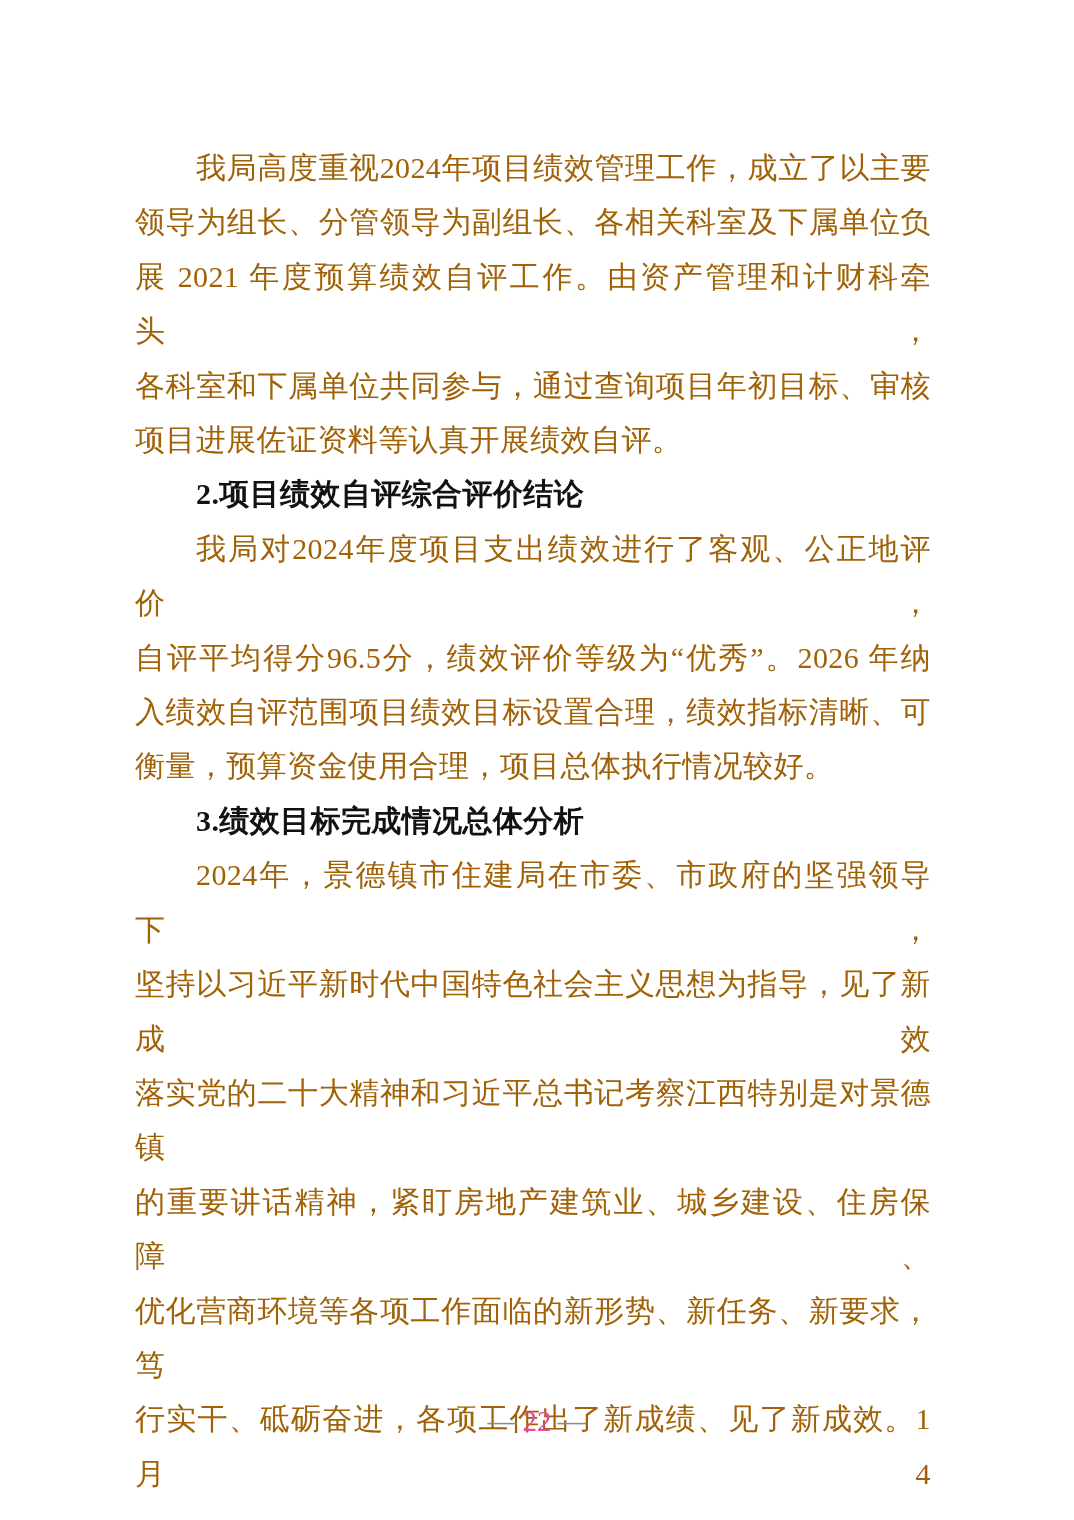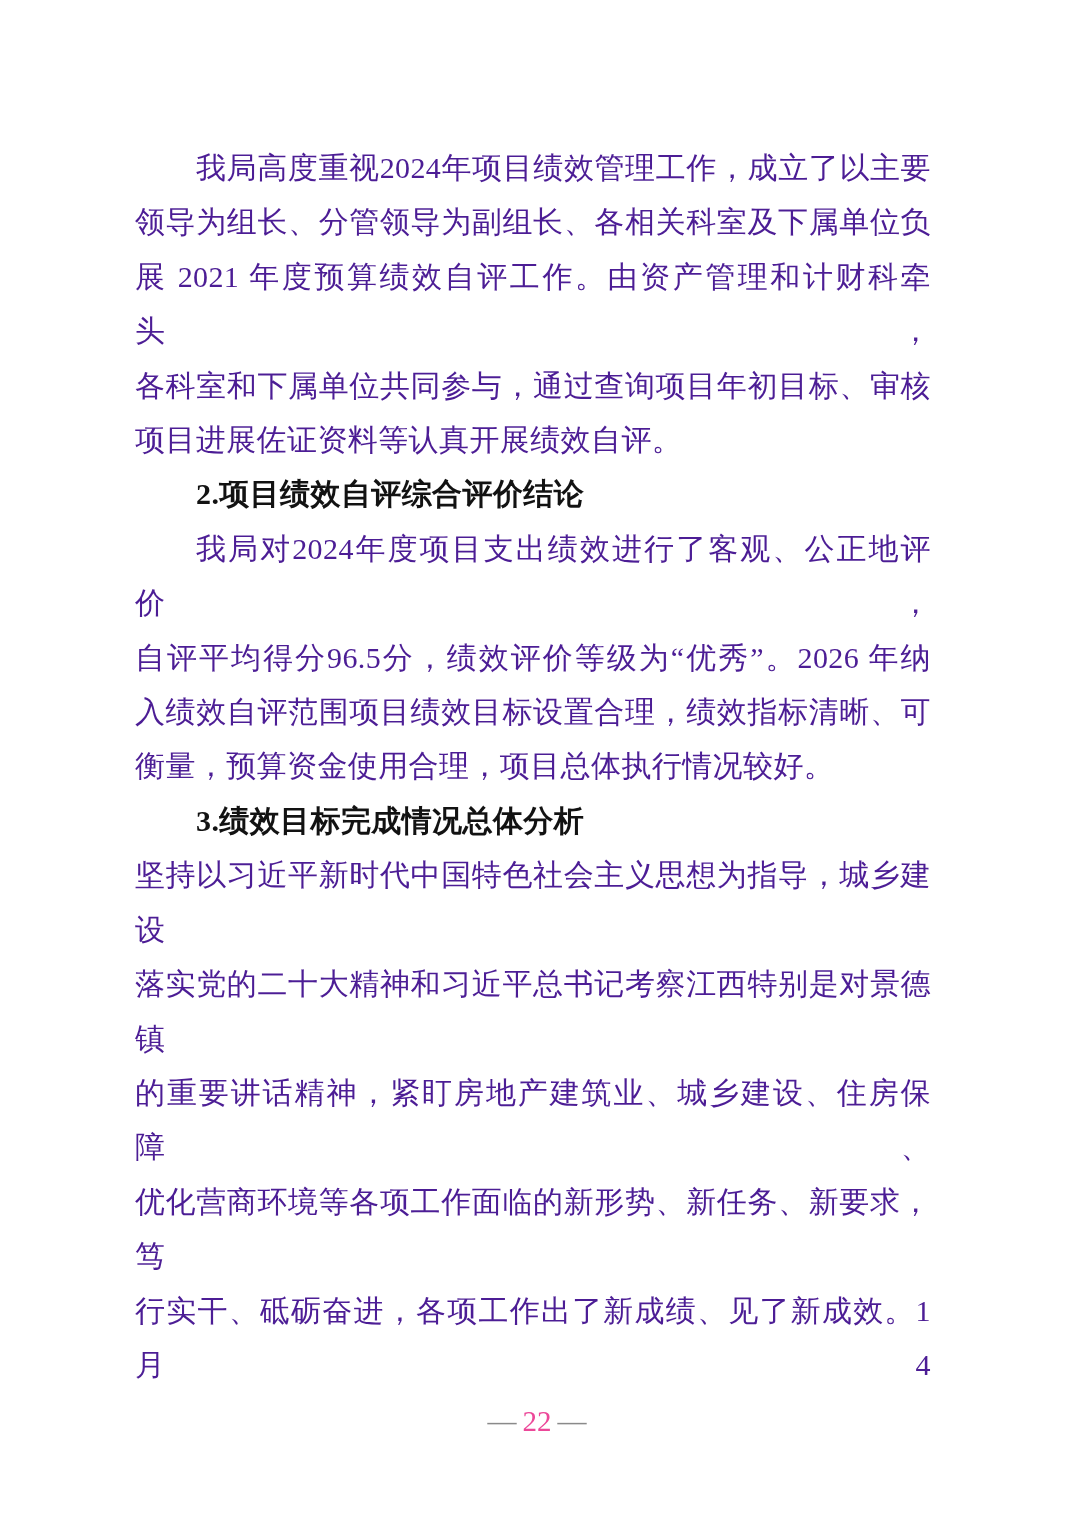--- a/index.html
+++ b/index.html
@@ -17,21 +17,21 @@
   }
   .doc-body {
     position: absolute;
     left: 135px;
     top: 141px;
     width: 796px;
   }
   .line {
     font-size: 30px;
     line-height: 54.4px;
-    color: #4c1d95;
+    color: #a16207;
     letter-spacing: 0.4px;
     white-space: normal;
   }
   .line.fill {
     text-align: justify;
     text-align-last: justify;
   }
   .line.indent {
     text-indent: 61px;
   }
@@ -66,21 +66,22 @@
       <div class="line paragraph fill">领导为组长、分管领导为副组长、各相关科室及下属单位负</div>
       <div class="line paragraph fill">展 2021 年度预算绩效自评工作。由资产管理和计财科牵头，</div>
       <div class="line paragraph fill">各科室和下属单位共同参与，通过查询项目年初目标、审核</div>
       <div class="line paragraph">项目进展佐证资料等认真开展绩效自评。</div>
       <div class="line heading indent">2.项目绩效自评综合评价结论</div>
       <div class="line paragraph indent fill">我局对2024年度项目支出绩效进行了客观、公正地评价，</div>
       <div class="line paragraph fill">自评平均得分96.5分，绩效评价等级为“优秀”。2026 年纳</div>
       <div class="line paragraph fill">入绩效自评范围项目绩效目标设置合理，绩效指标清晰、可</div>
       <div class="line paragraph">衡量，预算资金使用合理，项目总体执行情况较好。</div>
       <div class="line heading indent">3.绩效目标完成情况总体分析</div>
-      <div class="line paragraph fill">坚持以习近平新时代中国特色社会主义思想为指导，城乡建设</div>
+      <div class="line paragraph indent fill">2024年，景德镇市住建局在市委、市政府的坚强领导下，</div>
+      <div class="line paragraph fill">坚持以习近平新时代中国特色社会主义思想为指导，见了新成效</div>
       <div class="line paragraph fill">落实党的二十大精神和习近平总书记考察江西特别是对景德镇</div>
       <div class="line paragraph fill">的重要讲话精神，紧盯房地产建筑业、城乡建设、住房保障、</div>
       <div class="line paragraph fill">优化营商环境等各项工作面临的新形势、新任务、新要求，笃</div>
       <div class="line paragraph fill">行实干、砥砺奋进，各项工作出了新成绩、见了新成效。1月4</div>
     </main>
 
   <footer class="page-footer">
     <span class="dash">—</span><span class="num">22</span><span class="dash">—</span>
   </footer>
 

